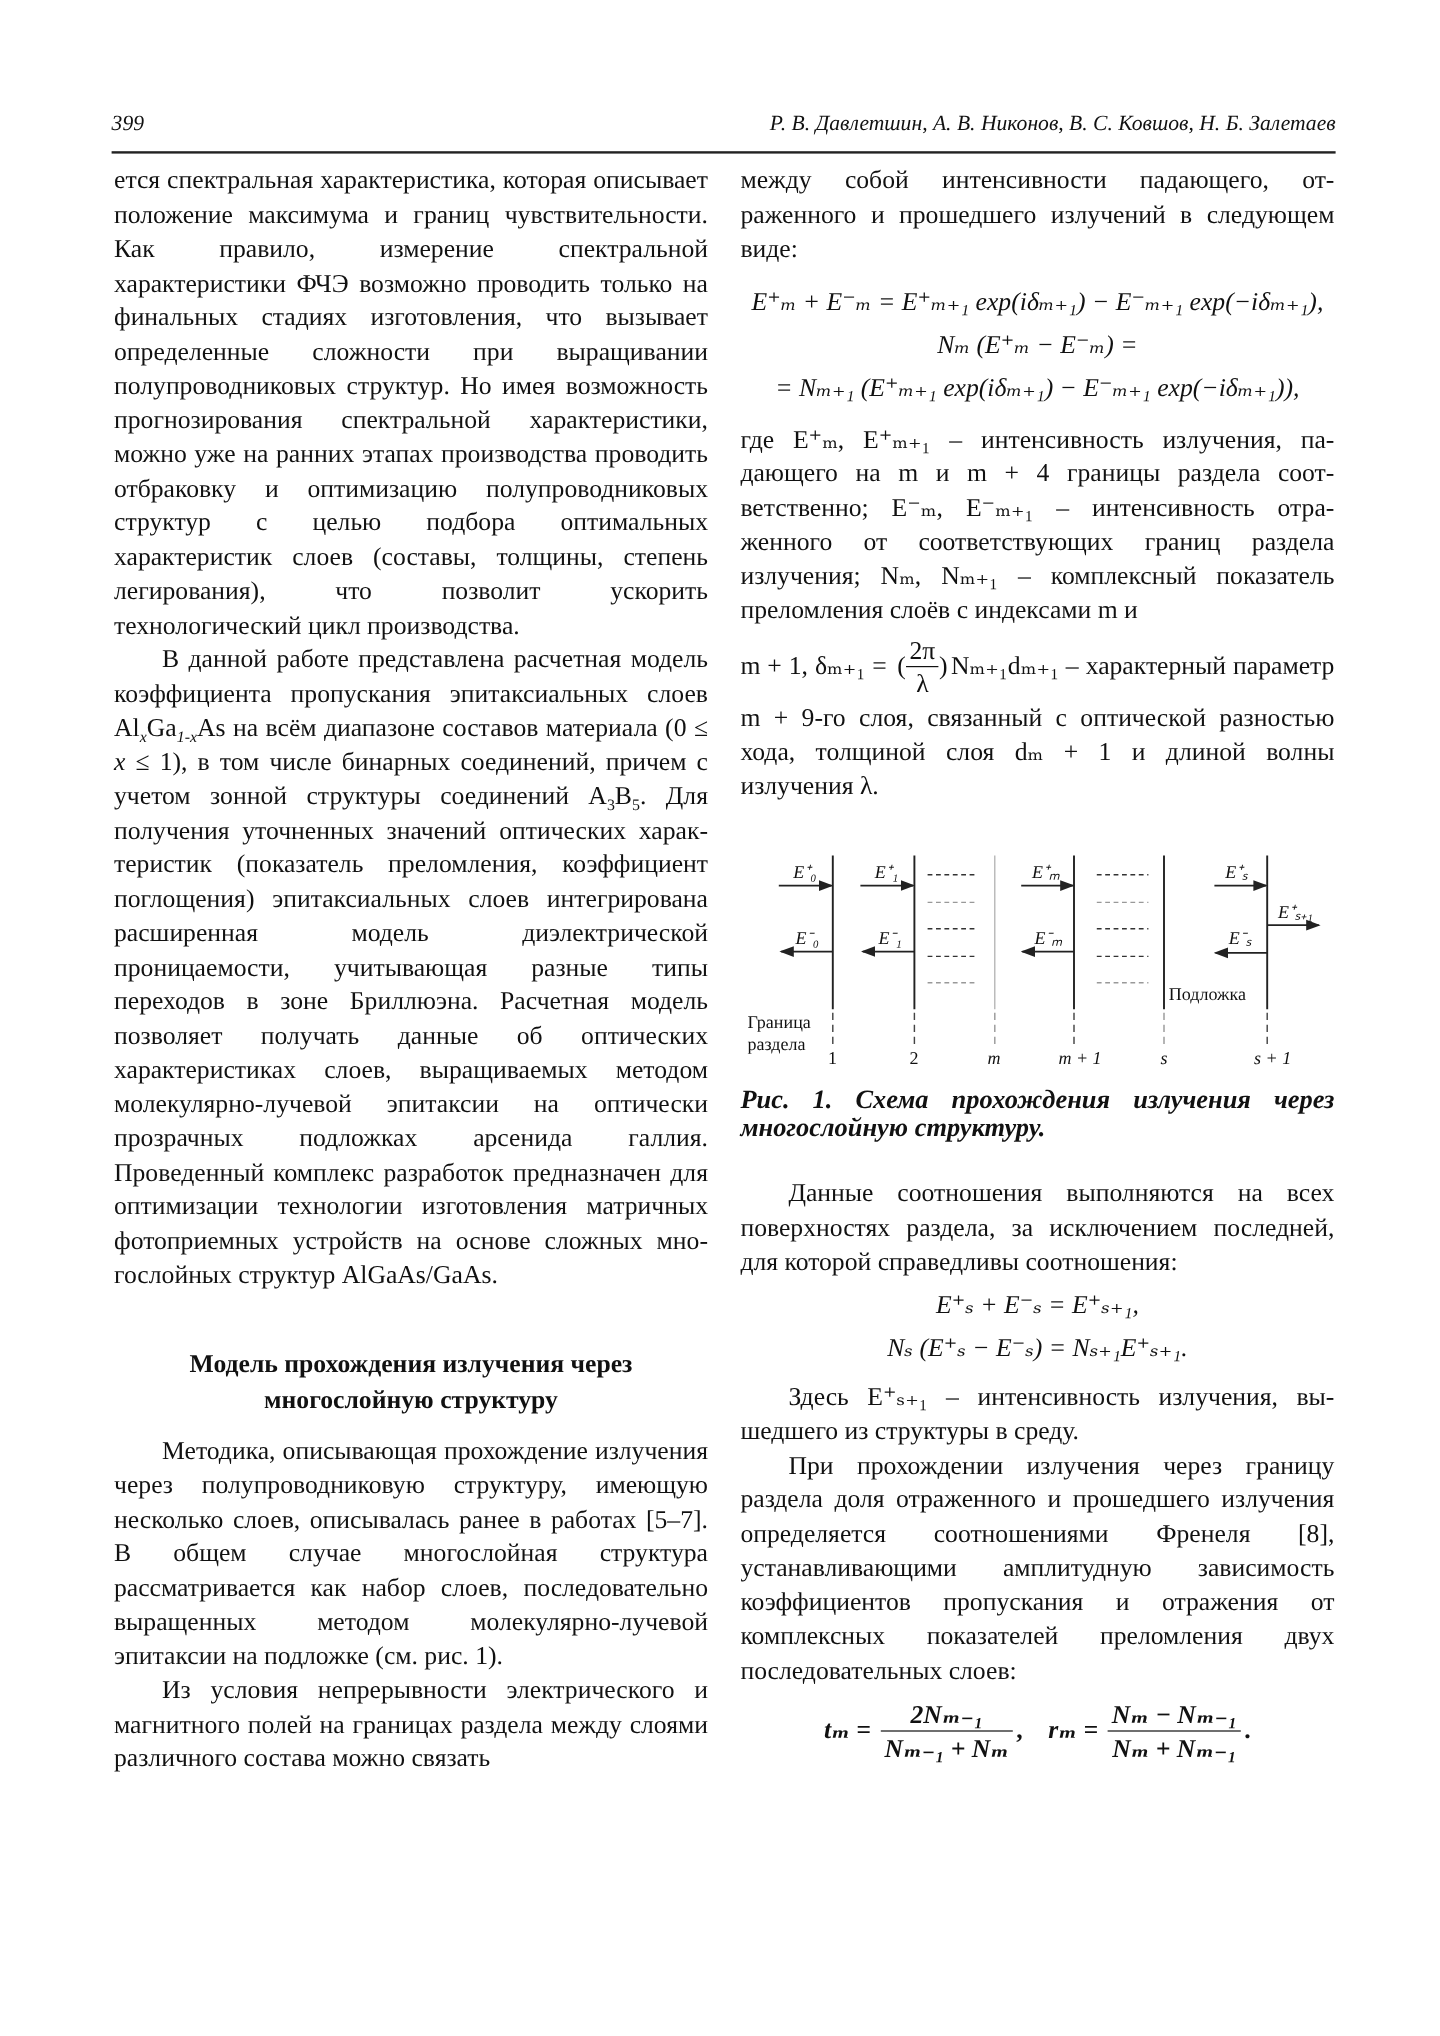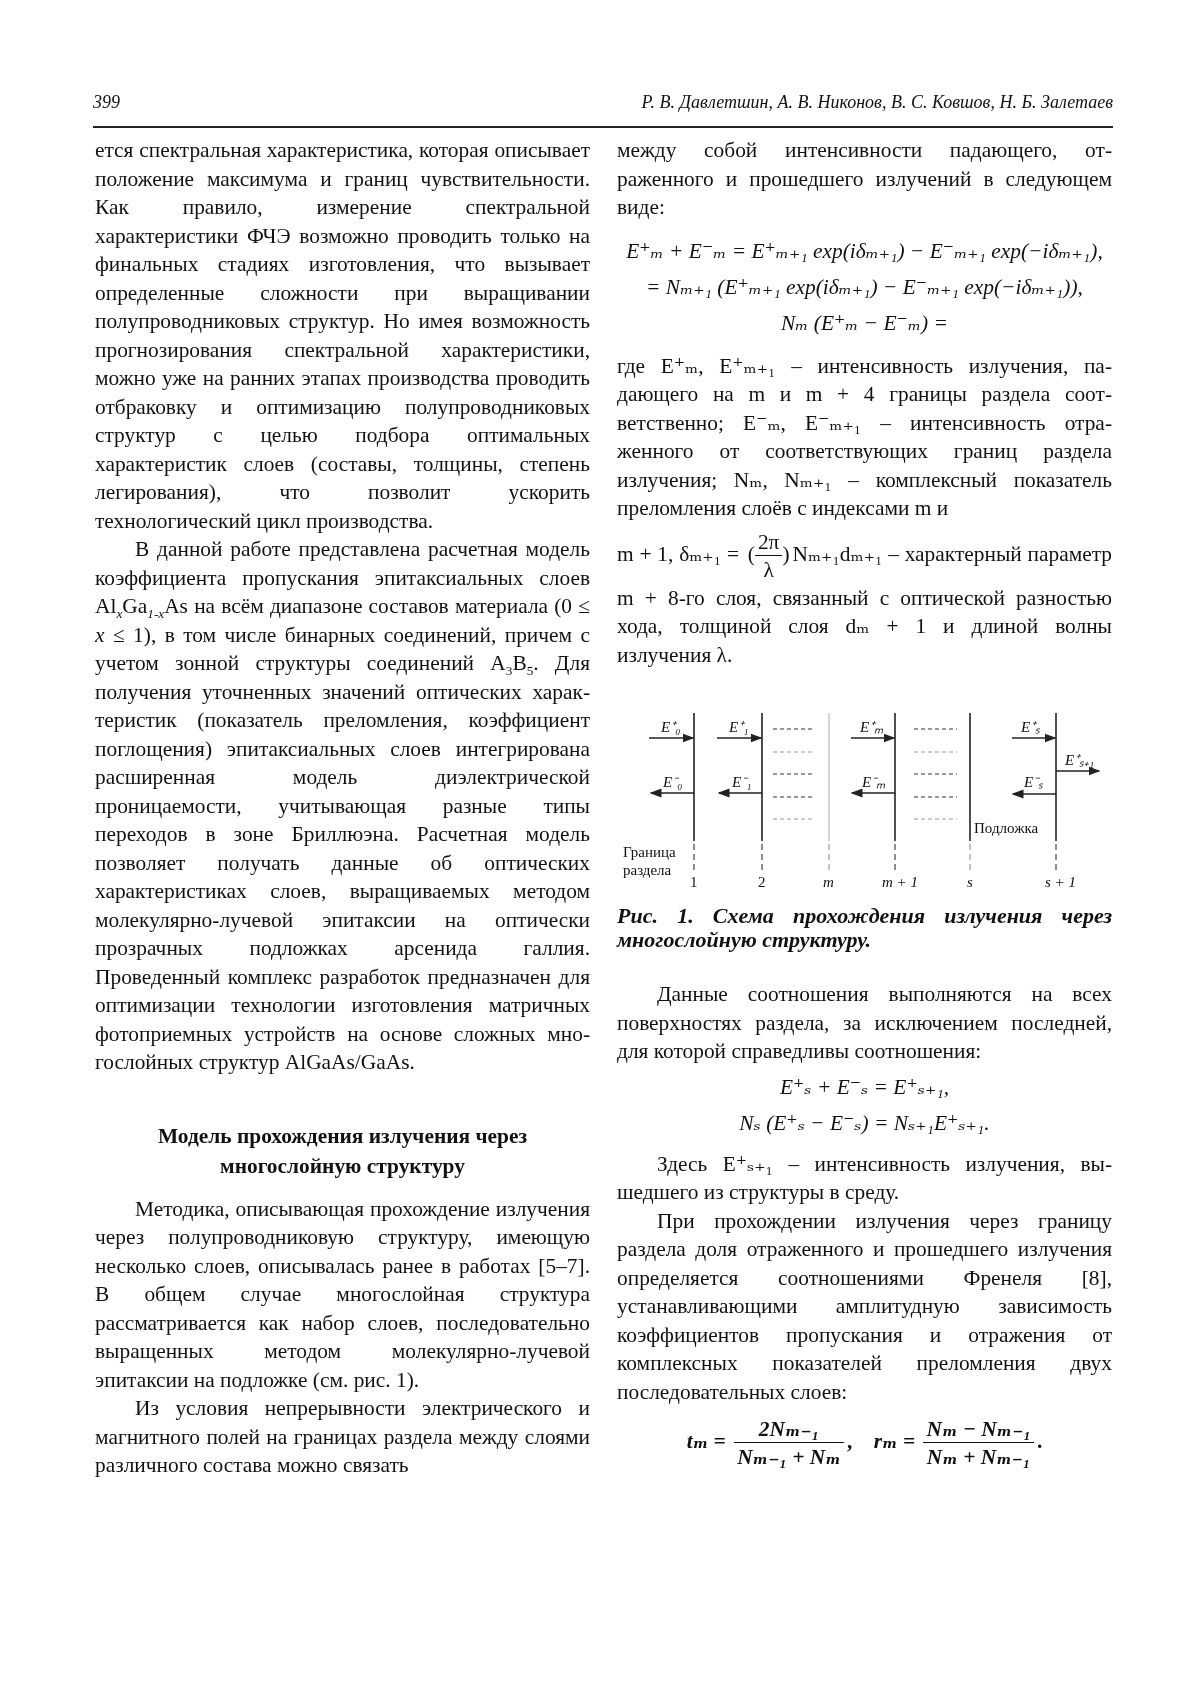--- a/index.html
+++ b/index.html
@@ -43,25 +43,25 @@
   <p class="p indent"><span>В данной работе представлена расчетная модель коэффициента пропускания эпитакси­альных слоев Al</span><sub><i>x</i></sub><span>Ga</span><sub><i>1-x</i></sub><span>As на всём диапазоне составов материала (0 ≤ </span><i>x</i><span> ≤ 1), в том числе бинарных соединений, причем с учетом зон­ной структуры соединений A</span><sub>3</sub><span>B</span><sub>5</sub><span>. Для получе­ния уточненных значений оптических харак­теристик (показатель преломления, коэффи­циент поглощения) эпитаксиальных слоев интегрирована расширенная модель диэлек­трической проницаемости, учитывающая раз­ные типы переходов в зоне Бриллюэна. Рас­четная модель позволяет получать данные об оптических характеристиках слоев, выращи­ваемых методом молекулярно-лучевой эпи­таксии на оптически прозрачных подложках арсенида галлия. Проведенный комплекс раз­работок предназначен для оптимизации технологии изготовления матричных фото­приемных устройств на основе сложных мно­гослойных структур AlGaAs/GaAs.</span></p>
   <div class="heading">Модель прохождения излучения через многослойную структуру</div>
   <p class="p indent">Методика, описывающая прохождение из­лучения через полупроводниковую структуру, имеющую несколько слоев, описывалась ра­нее в работах [5–7]. В общем случае много­слойная структура рассматривается как набор слоев, последовательно выращенных методом молекулярно-лучевой эпитаксии на подложке (см. рис. 1).</p>
   <p class="p indent">Из условия непрерывности электрического и магнитного полей на границах раздела меж­ду слоями различного состава можно связать</p>
 </div>
 
 <div class="col right">
   <p class="p">между собой интенсивности падающего, от­раженного и прошедшего излучений в следу­ющем виде:</p>
   <div class="eqblock">
     <div class="formula">E⁺ₘ + E⁻ₘ = E⁺ₘ₊₁ exp(iδₘ₊₁) − E⁻ₘ₊₁ exp(−iδₘ₊₁),</div>
+    <div class="formula">Nₘ (E⁺ₘ − E⁻ₘ) =</div>
     <div class="formula">= Nₘ₊₁ (E⁺ₘ₊₁ exp(iδₘ₊₁) − E⁻ₘ₊₁ exp(−iδₘ₊₁)),</div>
-    <div class="formula">Nₘ (E⁺ₘ − E⁻ₘ) =</div>
   </div>
   <p class="p">где E⁺ₘ, E⁺ₘ₊₁ – интенсивность излучения, па­дающего на m и m + 4 границы раздела соот­ветственно; E⁻ₘ, E⁻ₘ₊₁ – интенсивность отра­женного от соответствующих границ раздела излучения; Nₘ, Nₘ₊₁ – комплексный показа­тель преломления слоёв с индексами m и</p>
-  <p class="p" style="margin-top:6px;"><span>m + 1, δₘ₊₁ =</span> <span class="frac">(<span style="display:inline-block;vertical-align:middle;"><span class="num">2π</span><span class="den">λ</span></span>)</span><span>Nₘ₊₁dₘ₊₁ – характерный па­раметр m + 8-го слоя, связанный с оптической разностью хода, толщиной слоя dₘ + 1 и дли­ной волны излучения λ.</span></p>
+  <p class="p" style="margin-top:6px;"><span>m + 1, δₘ₊₁ =</span> <span class="frac">(<span style="display:inline-block;vertical-align:middle;"><span class="num">2π</span><span class="den">λ</span></span>)</span><span>Nₘ₊₁dₘ₊₁ – характерный па­раметр m + 9-го слоя, связанный с оптической разностью хода, толщиной слоя dₘ + 1 и дли­ной волны излучения λ.</span></p>
 
   <div class="figure">
     <svg width="495" height="185" viewBox="0 0 495 185">
       <defs>
         <marker id="ah" markerWidth="8" markerHeight="8" refX="7" refY="4" orient="auto">
           <path d="M0,1 L8,4 L0,7 Z" fill="#222"></path>
         </marker>
       </defs>
 
       <line x1="77" y1="4" x2="77" y2="132" stroke="#222" stroke-width="1.6"></line>

